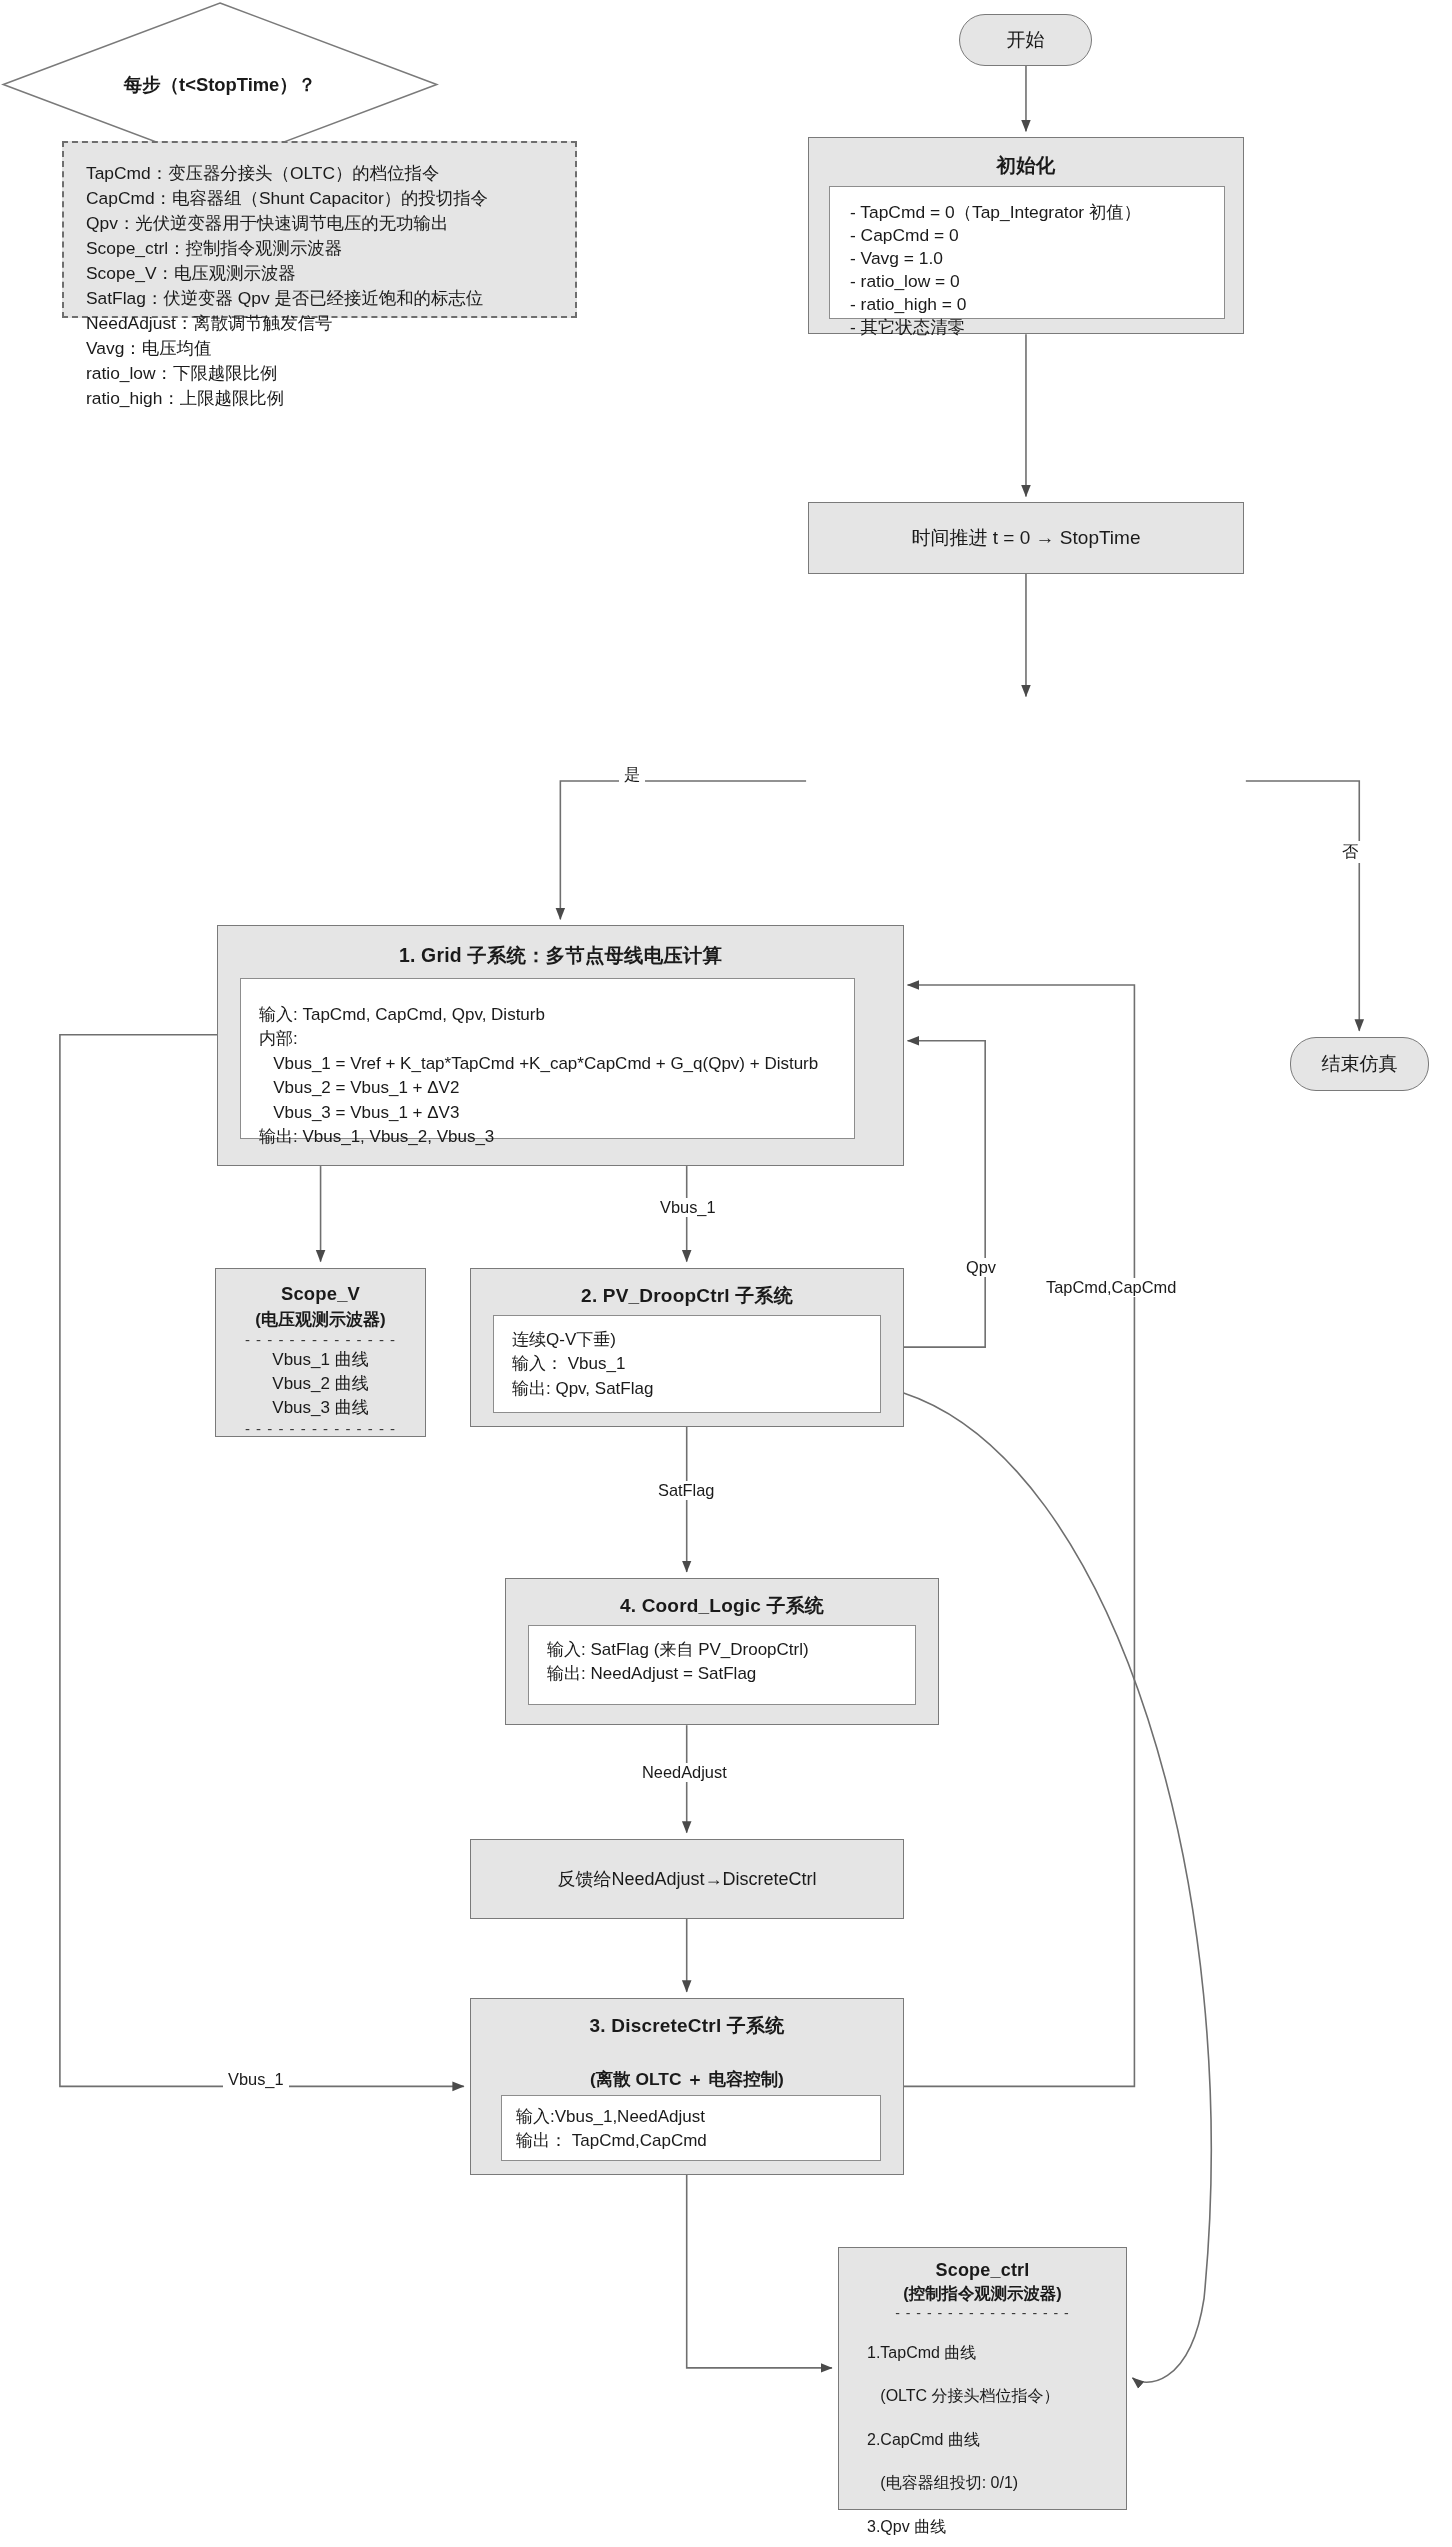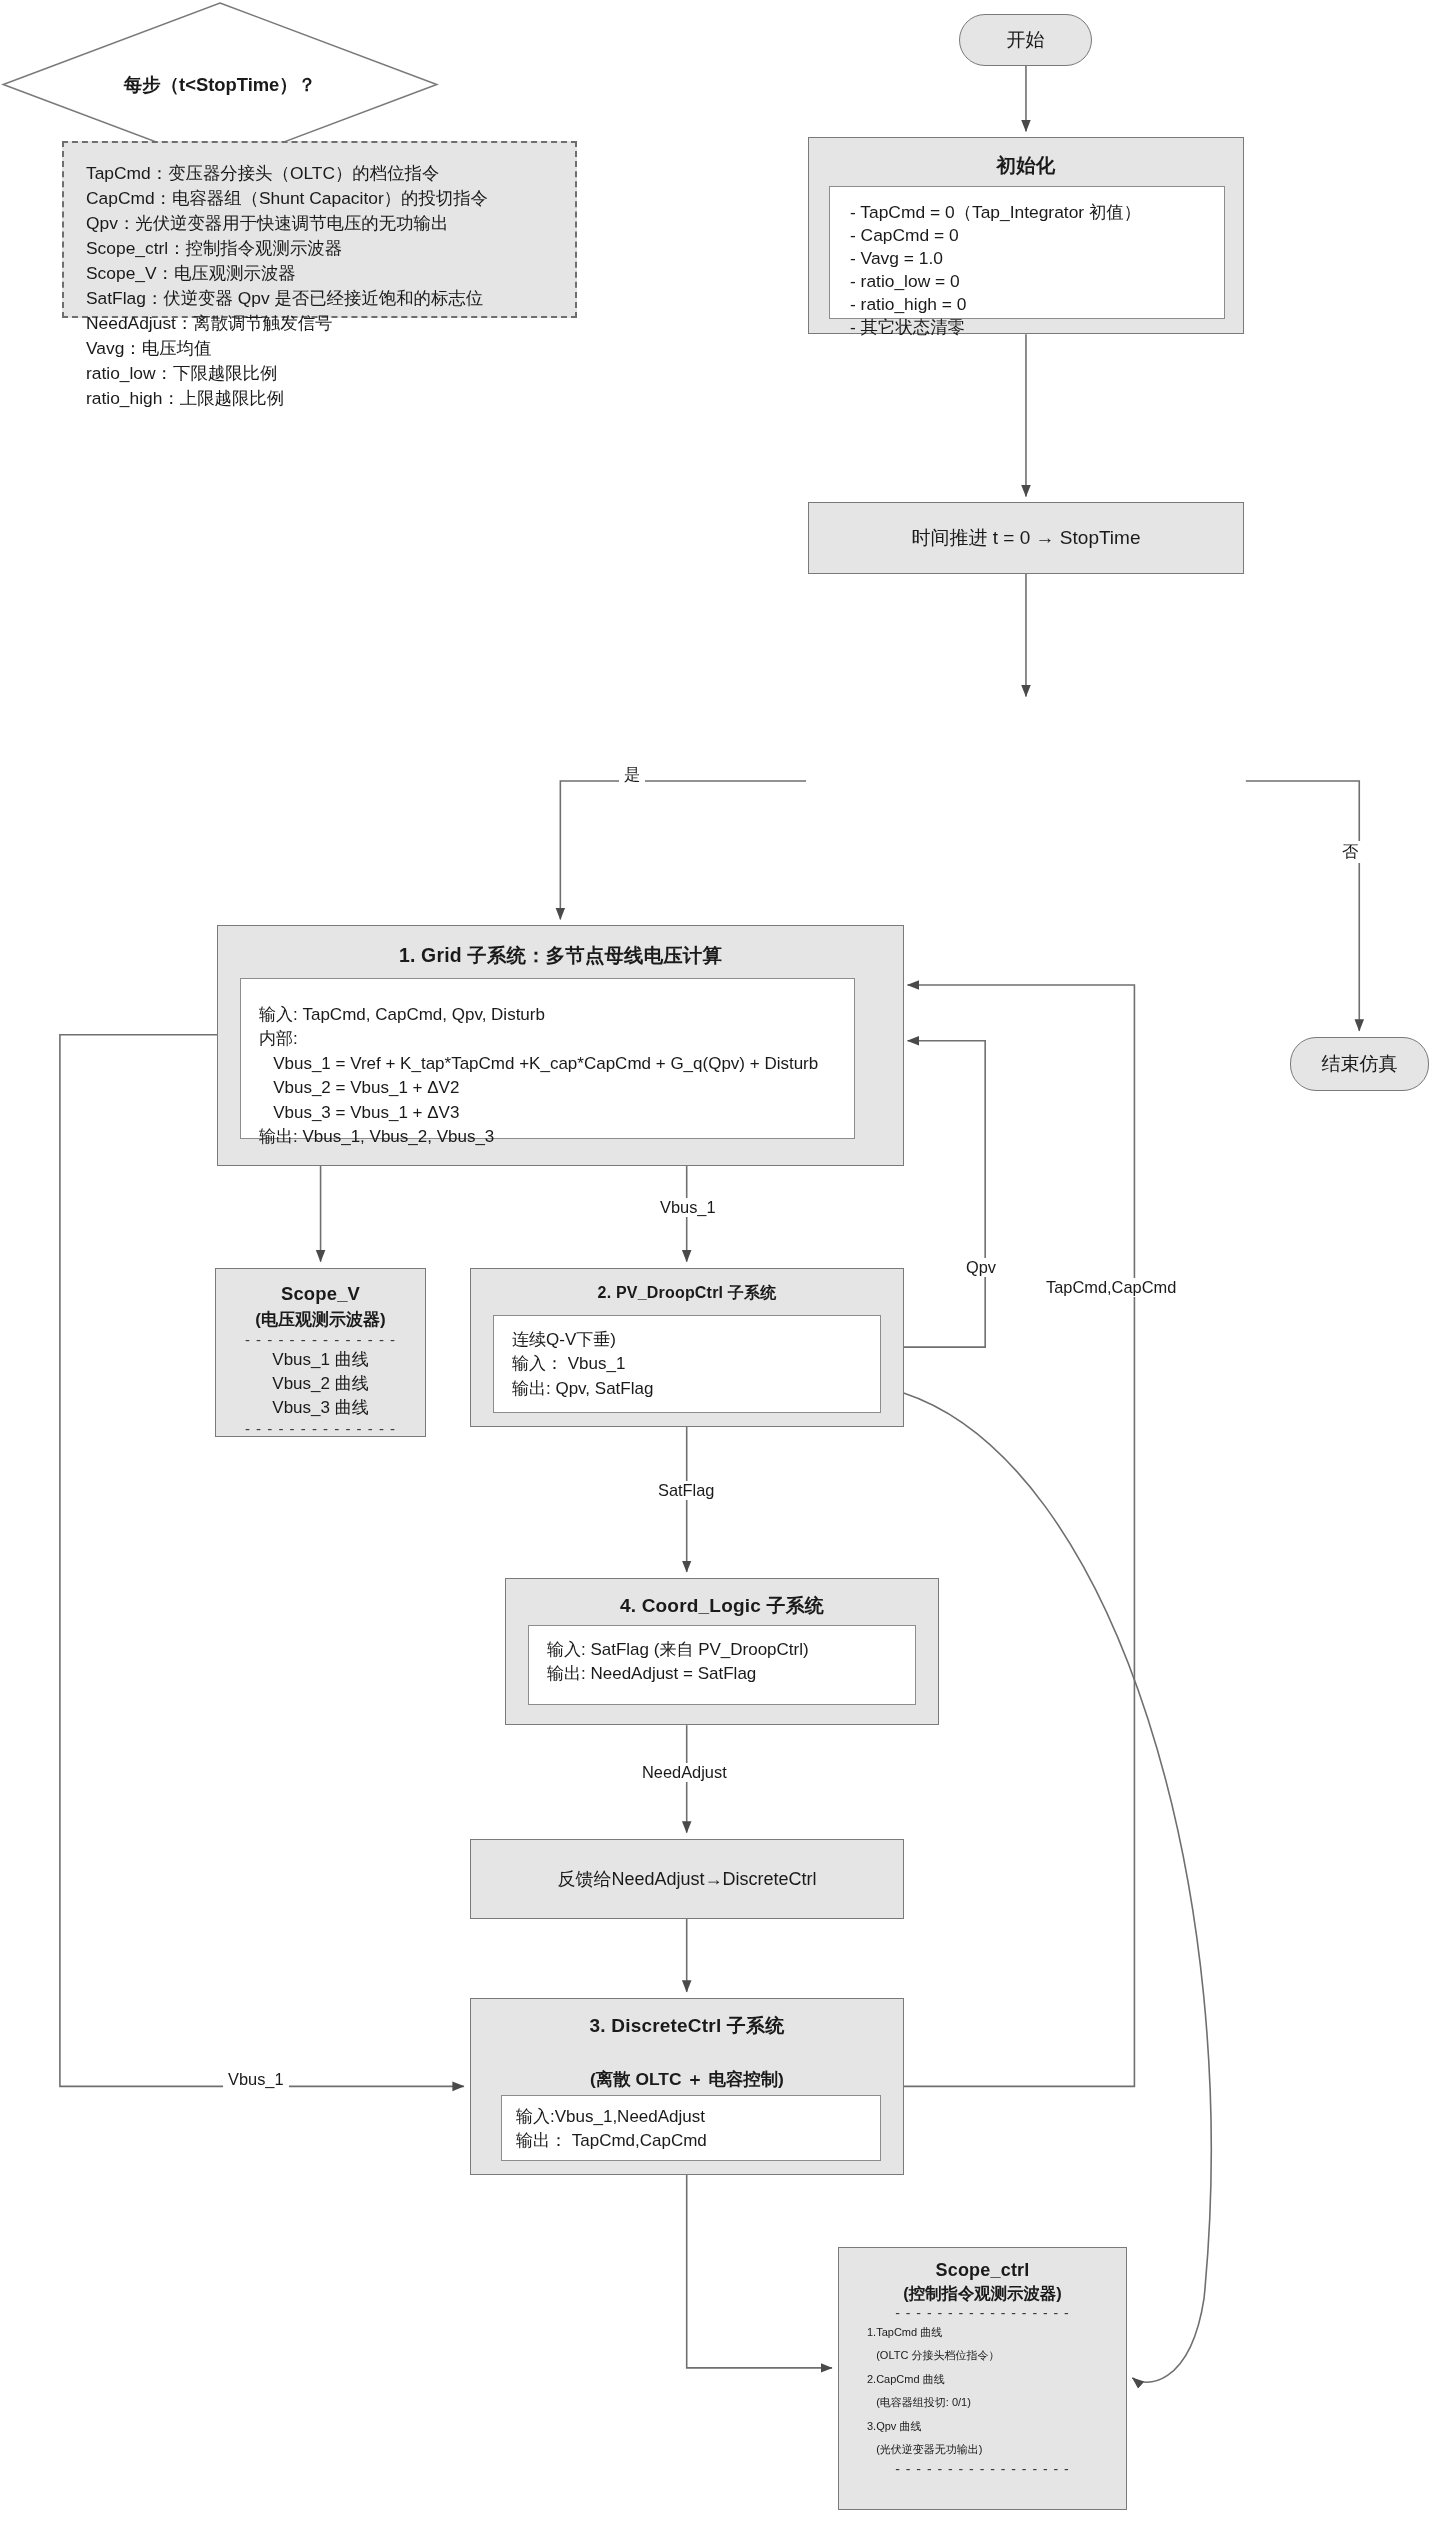--- a/index.html
+++ b/index.html
@@ -46,42 +46,42 @@
   #grid-node .inner{position:absolute;left:22px;top:52px;width:615px;height:161px;padding:24px 0 0 18px;}
   #grid-node .ln{font-size:17px;line-height:24.4px;}
 
   #scope-v{left:215px;top:1268px;width:211px;height:169px;padding-top:14px;}
   #scope-v .title{font-size:18.4px;}
   #scope-v .subtitle{font-size:17px;margin-top:3px;}
   #scope-v .ln{font-size:17px;line-height:24px;text-align:center;}
   #scope-v .dash{font-size:15px;letter-spacing:1px;text-align:center;color:#3a3a3a;}
 
   #pv-node{left:470px;top:1268px;width:434px;height:159px;}
-  #pv-node .title{font-size:16px;margin-top:14px;}
+  #pv-node .title{font-size:19px;margin-top:14px;}
   #pv-node .inner{position:absolute;left:22px;top:46px;width:388px;height:98px;padding:12px 0 0 18px;}
   #pv-node .ln{font-size:17px;line-height:24.4px;}
 
   #coord-node{left:470px;top:1578px;width:434px;height:147px;margin-left:35px;}
   #coord-node .title{font-size:19px;margin-top:14px;}
   #coord-node .inner{position:absolute;left:22px;top:46px;width:388px;height:80px;padding:12px 0 0 18px;}
   #coord-node .ln{font-size:17px;line-height:24.4px;}
 
   #feedback-node{left:470px;top:1839px;width:434px;height:80px;font-size:18px;}
 
   #disc-node{left:470px;top:1998px;width:434px;height:177px;}
   #disc-node .title{font-size:19px;margin-top:14px;}
   #disc-node .subtitle{font-size:17.4px;margin-top:28px;}
   #disc-node .inner{position:absolute;left:30px;top:96px;width:380px;height:66px;padding:9px 0 0 14px;}
   #disc-node .ln{font-size:17px;line-height:24.4px;}
 
   #scope-ctrl{left:838px;top:2247px;width:289px;height:263px;padding-top:12px;}
   #scope-ctrl .title{font-size:18px;}
   #scope-ctrl .subtitle{font-size:16.4px;margin-top:2px;}
   #scope-ctrl .dash{font-size:14px;letter-spacing:1px;text-align:center;color:#3a3a3a;}
-  #scope-ctrl .ln{font-size:11px;line-height:23.4px;padding-left:28px;}
+  #scope-ctrl .ln{font-size:16px;line-height:23.4px;padding-left:28px;margin-top:20px;}
 
   
   .elabel{position:absolute;background:#ffffff;font-size:16.4px;padding:0 5px;white-space:nowrap;}
 </style>
 </head>
 <body>
 
 <div id="canvas">
 
   <svg class="wires" viewBox="0 0 1460 2560" xmlns="http://www.w3.org/2000/svg">

